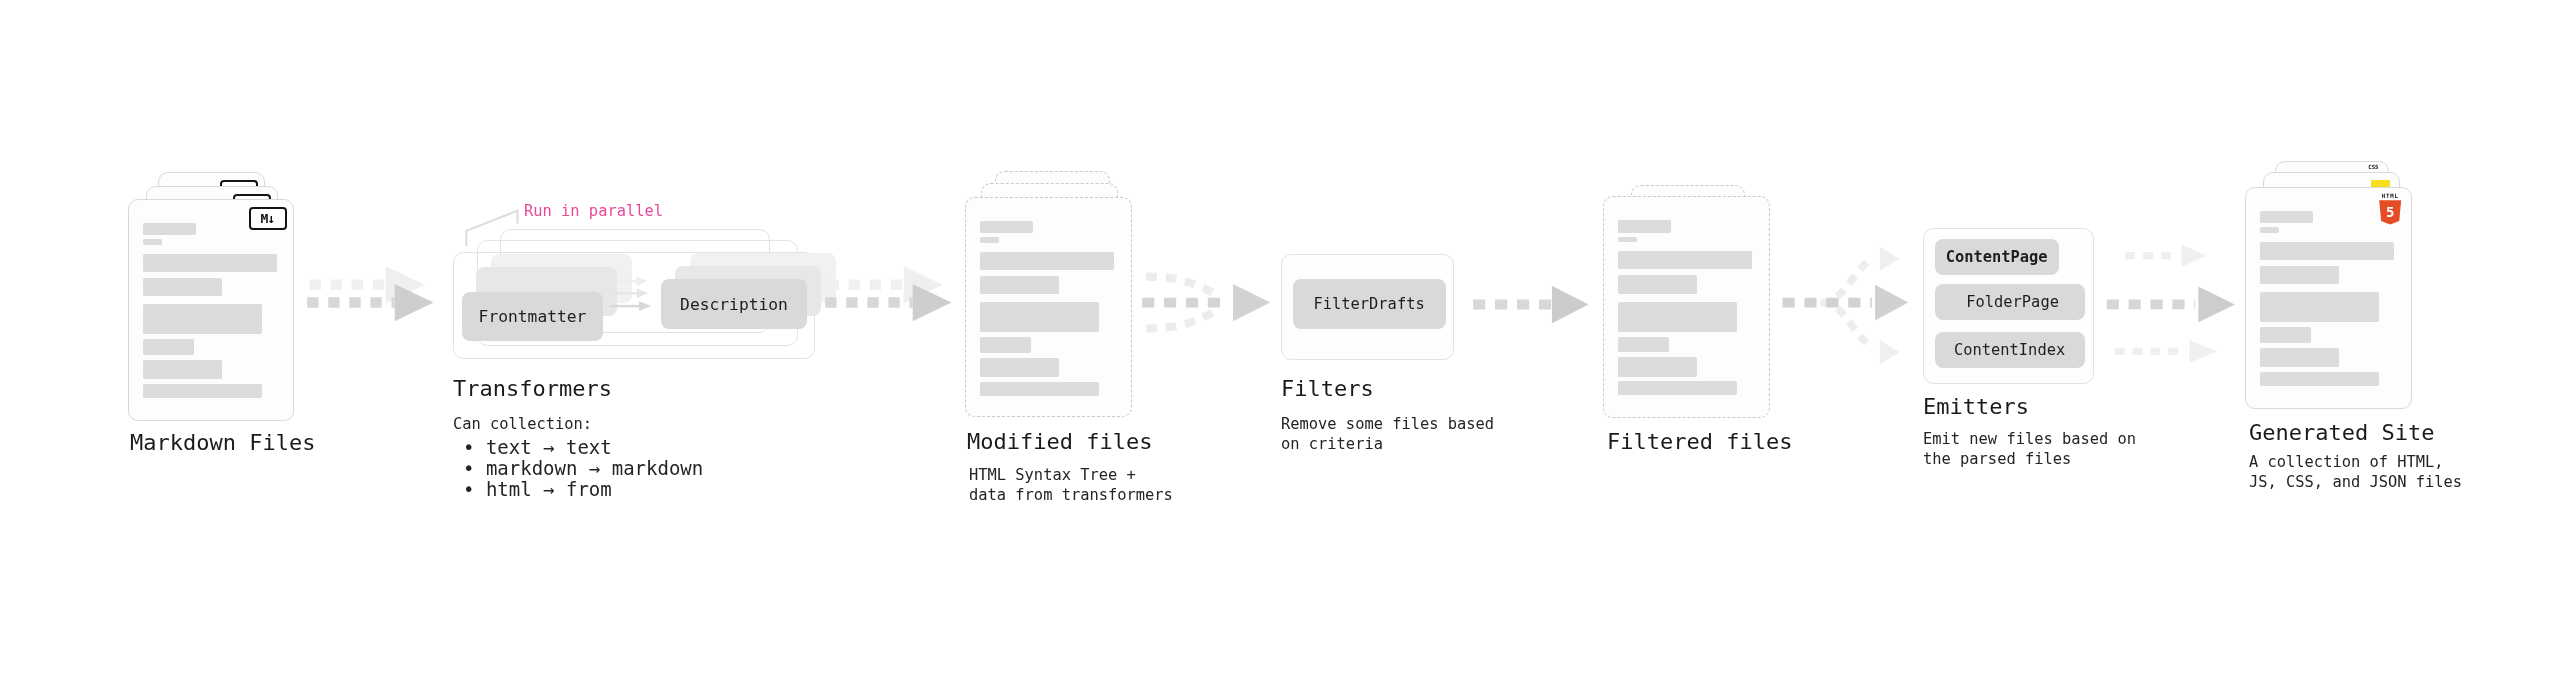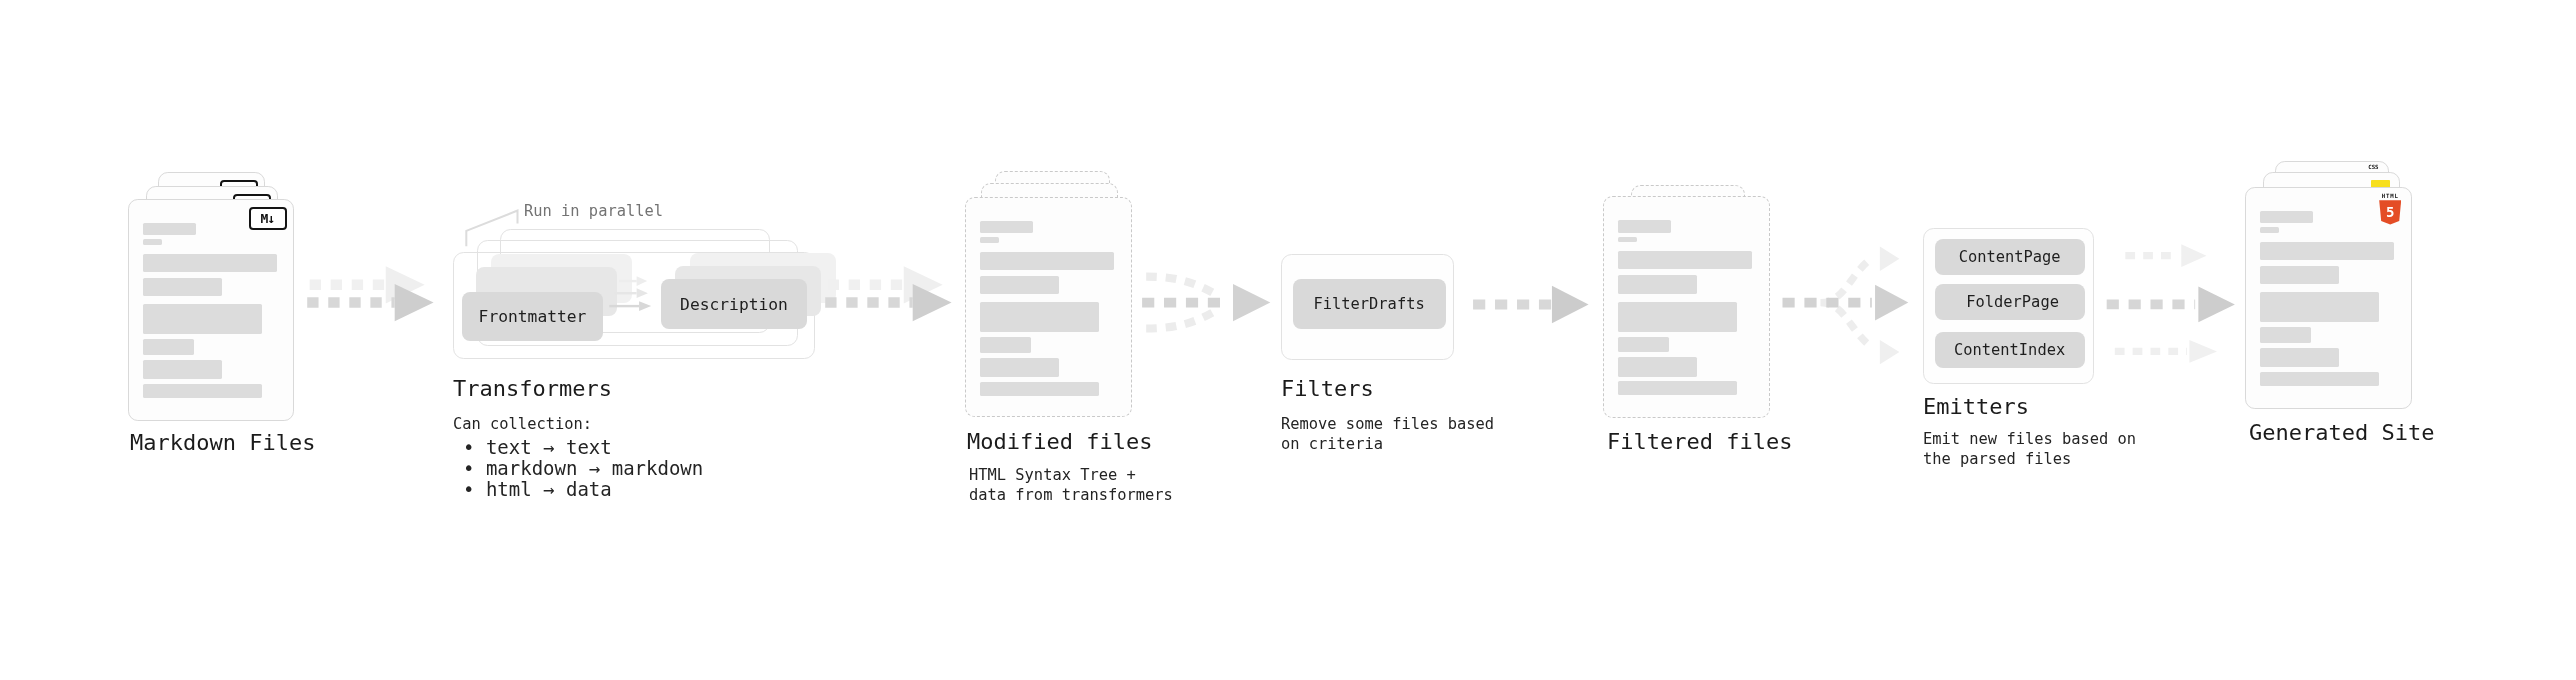--- a/index.html
+++ b/index.html
@@ -28,21 +28,21 @@
   .pill{position:absolute;background:#d9d9d9;border-radius:8.1px;display:flex;align-items:center;justify-content:center;
     font-size:16.3px;color:#1e1e1e;box-sizing:border-box;}
   .pill.ghost1{background:#e7e7e7;}
   .pill.ghost2{background:#f1f1f1;}
   .pill.small{font-size:15.4px;}
 
   
   .section-title{position:absolute;font-size:22px;font-weight:500;color:#1b1b1b;white-space:nowrap;}
   .section-desc{position:absolute;font-size:15.4px;line-height:19.5px;color:#242424;white-space:pre-line;}
   .bullets{position:absolute;font-size:19px;line-height:21px;color:#242424;white-space:nowrap;}
-  .annotation{position:absolute;font-size:15.4px;color:#737373;white-space:nowrap;}
+  .annotation{position:absolute;font-size:15.4px;color:#ec4899;white-space:nowrap;}
 
   
   .css-badge{position:absolute;top:3.3px;right:6.5px;width:16.3px;text-align:center;}
   .css-badge .css-txt{font-size:5.7px;font-weight:bold;line-height:5.7px;color:#111;}
   .css-badge .css-bar{height:2.4px;margin-top:0.8px;border-radius:0.8px;}
   .js-badge{position:absolute;top:6.5px;right:9px;width:19.5px;height:9.8px;border-radius:0.8px;}
   .html5-logo{position:absolute;top:4.9px;right:9.8px;width:22px;text-align:center;}
   .html5-logo .html-txt{font-size:5.7px;font-weight:bold;letter-spacing:0.8px;line-height:6.5px;color:#111;}
   .html5-logo .shield{width:22px;height:24.4px;margin-top:0.8px;display:flex;align-items:center;justify-content:center;
     clip-path:polygon(0 0,100% 0,91% 85%,50% 100%,9% 85%);}
@@ -110,21 +110,21 @@
     <polygon points="38,19 52,25 38,31" fill="#e6e6e6"></polygon>
     <line x1="4" y1="41" x2="41" y2="41" stroke="#d8d8d8" stroke-width="3"></line>
     <polygon points="41,35 56,41 41,47" fill="#d8d8d8"></polygon>
   </svg>
 
   <div class="section-title" style="left:453px;top:376px;">Transformers</div>
   <div class="section-desc" style="left:453px;top:415px;">Can collection:</div>
   <div class="bullets" style="left:463px;top:437px;">
     <div>• text → text</div>
     <div>• markdown → markdown</div>
-    <div>• html → data</div>
+    <div>• html → from</div>
   </div>
 
   <svg style="left:817px;top:254px;" width="146" height="81" viewBox="0 0 180 100">
     <g transform="translate(-11,-22)">
       <line x1="24" y1="60" x2="118" y2="60" stroke="#f0f0f0" stroke-width="13" stroke-dasharray="14 12"></line>
       <polygon points="118,37 166,60 118,83" fill="#efefef"></polygon>
     </g>
     <line x1="10" y1="60" x2="118" y2="60" stroke="#d7d7d7" stroke-width="13" stroke-dasharray="14 12"></line>
     <polygon points="118,37 166,60 118,83" fill="#cecece"></polygon>
   </svg>
@@ -188,21 +188,21 @@
   <svg style="left:1776px;top:236px;" width="138" height="134" viewBox="0 0 170 165">
     <path d="M 55,82 C 82,82 90,52 112,32" fill="none" stroke="#ededed" stroke-width="9" stroke-dasharray="12 10"></path>
     <path d="M 55,82 C 82,82 90,112 112,132" fill="none" stroke="#ededed" stroke-width="9" stroke-dasharray="12 10"></path>
     <polygon points="128,13 152,28 128,43" fill="#efefef"></polygon>
     <polygon points="128,128 152,143 128,158" fill="#efefef"></polygon>
     <line x1="8" y1="82" x2="118" y2="82" stroke="#d2d2d2" stroke-width="12" stroke-dasharray="15 12"></line>
     <polygon points="122,60 163,82 122,104" fill="#d0d0d0"></polygon>
   </svg>
 
   <div class="frame filled" style="left:1923px;top:228px;width:171px;height:156px;">
-    <div class="pill small" style="left:10.6px;top:9.8px;width:150px;height:36px;">ContentPage</div>
+    <div class="pill small" style="left:10.6px;top:9.8px;width:124px;height:36px;font-weight:bold;">ContentPage</div>
     <div class="pill small" style="left:10.6px;top:55px;width:150px;height:36px;padding-left:6px;">FolderPage</div>
     <div class="pill small" style="left:10.6px;top:103px;width:150px;height:36px;">ContentIndex</div>
   </div>
   <div class="section-title" style="left:1923px;top:394px;">Emitters</div>
   <div class="section-desc" style="left:1923px;top:430px;">Emit new files based on
 the parsed files</div>
 
   <svg style="left:2101px;top:237px;" width="142" height="134" viewBox="0 0 175 165">
     <line x1="30" y1="23" x2="96" y2="23" stroke="#efefef" stroke-width="9" stroke-dasharray="12 10"></line>
     <polygon points="99,9 130,23 99,37" fill="#f0f0f0"></polygon>
@@ -235,15 +235,17 @@
           <div class="doc-line" style="width: 134px; height: 18px; margin-top: 9px; background: rgb(220, 220, 220);"></div>
           <div class="doc-line" style="width: 79px; height: 18.7px; margin-top: 5.7px; background: rgb(220, 220, 220);"></div>
           <div class="doc-line" style="width: 119px; height: 30px; margin-top: 8.1px; background: rgb(220, 220, 220);"></div>
           <div class="doc-line" style="width: 51px; height: 15.4px; margin-top: 4.9px; background: rgb(220, 220, 220);"></div>
           <div class="doc-line" style="width: 79px; height: 19.5px; margin-top: 4.9px; background: rgb(220, 220, 220);"></div>
           <div class="doc-line" style="width: 119px; height: 14px; margin-top: 4.9px; background: rgb(220, 220, 220);"></div>
         </div>
     </div>
   </div>
   <div class="section-title" style="left:2249px;top:420px;">Generated Site</div>
+  <div class="section-desc" style="left:2249px;top:453px;">A collection of HTML,
+JS, CSS, and JSON files</div>
 
 </div>
 
 
 </body></html>

